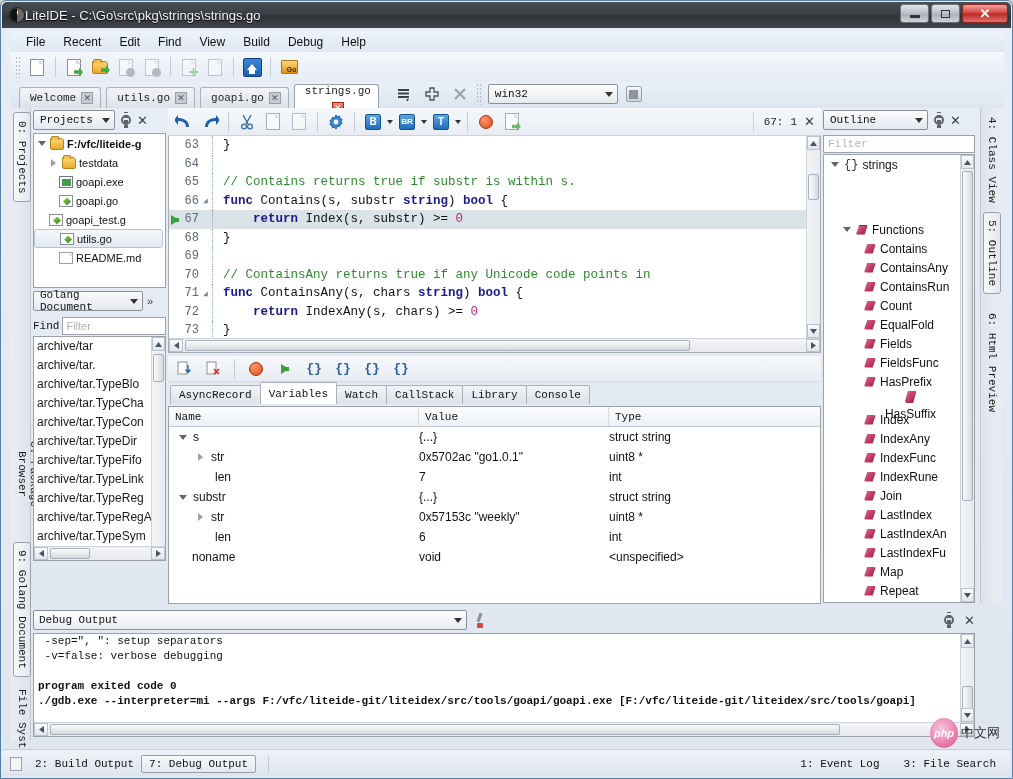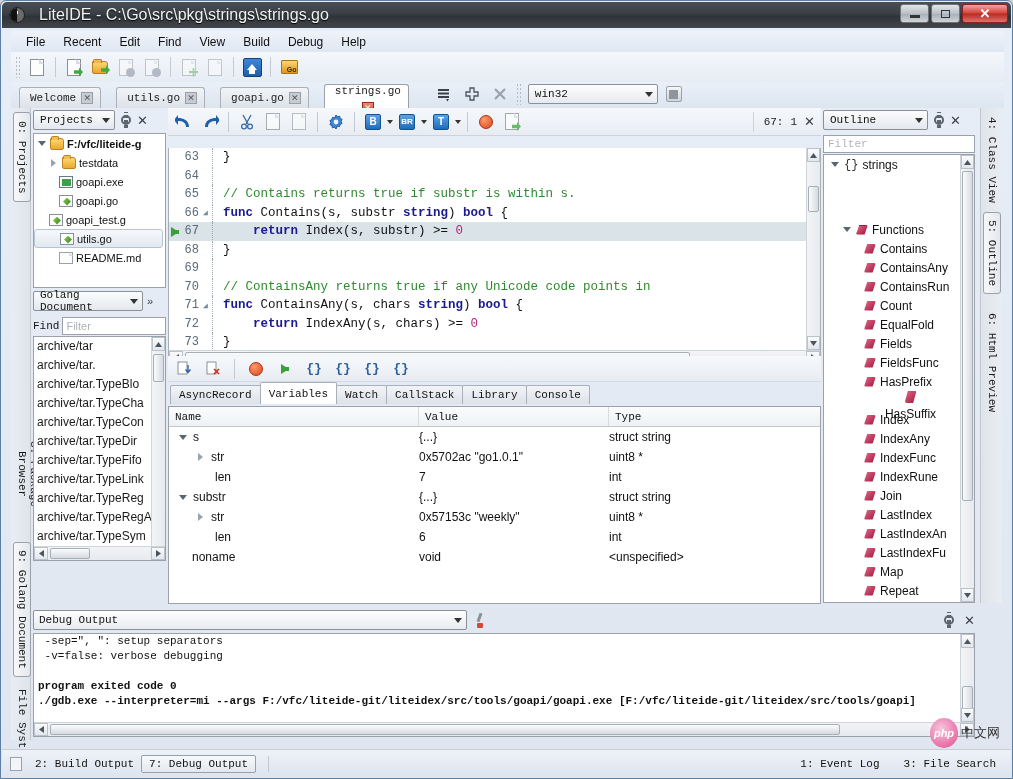--- a/index.html
+++ b/index.html
@@ -27,21 +27,21 @@
     width: 16px; height: 16px; margin-left: 7px; border-radius: 50%;
     background: radial-gradient(circle at 35% 32%, #fff 0 22%, #6a6a6a 23% 100%);
     border: 1px solid #222;
     position: relative; overflow: hidden;
   }
   .title-icon:after{
     content:""; position:absolute; left:0; top:0; width:50%; height:100%;
     background:#111; border-radius: 8px 0 0 8px;
   }
   .title-text {
-    color: #f2f2f2; font-size: 16px; margin-left: 14px;
+    color: #f2f2f2; font-size: 13px; margin-left: 0;
     text-shadow: 0 1px 1px #000;
     font-family: "Liberation Sans", sans-serif;
   }
   .winbtns { position: absolute; right: 3px; top: 2px; display: flex; gap: 2px; }
   .wbtn {
     width: 29px; height: 19px;
     background: linear-gradient(180deg,#e2e6ea 0%,#b9bfc6 50%,#a7adb5 51%,#cfd4da 100%);
     border: 1px solid #6d737a; border-radius: 3px;
     display:flex; align-items:center; justify-content:center;
     font-size: 10px; color:#20242a;
@@ -92,21 +92,21 @@
   .ic-home i{display:block;width:0;height:0;border-left:5px solid transparent;border-right:5px solid transparent;border-bottom:6px solid #fff;position:relative;}
   .ic-home i:after{content:"";position:absolute;left:-3px;top:6px;width:6px;height:4px;background:#fff;}
   .ic-gofolder{width:17px;height:14px;background:linear-gradient(180deg,#ffd772,#d9951f);
      border:1px solid #a9741a;border-radius:1px;position:relative;font-size:7px;color:#3a2c06;
      display:flex;align-items:flex-end;justify-content:flex-end;font-weight:bold;}
 
   
   .tabbar {
     position: absolute; left: 10px; top: 81px; width: 993px; height: 26px;
     background: linear-gradient(180deg,#eaf0f8,#dde5ef);
-    display: flex; align-items: flex-end; padding-left: 8px; gap: 16px;
+    display: flex; align-items: flex-end; padding-left: 8px; gap: 6px;
   }
   .etab {
     height: 21px; display:flex; align-items:center; gap:5px;
     padding: 0 7px 0 10px; margin-right:-1px;
     background: linear-gradient(180deg,#f2f4f7,#dde2e9);
     border: 1px solid #a9b0b9; border-bottom:none; border-radius: 3px 3px 0 0;
     font-family:"Liberation Mono", monospace; font-size: 11px; color:#1d1d1d;
   }
   .etab.active {
     height: 24px; background: #ffffff; border-color:#9aa1aa;
@@ -219,21 +219,21 @@
   .bbtn { width:16px;height:16px;border-radius:2px;
      background:linear-gradient(180deg,#5fa4e0,#1f6cba); border:1px solid #14538f;
      color:#fff; font-size:10px; font-weight:bold; display:flex;align-items:center;justify-content:center;}
   .minicaret{width:0;height:0;border-left:3px solid transparent;border-right:3px solid transparent;border-top:4px solid #333;}
   .redball{width:14px;height:14px;border-radius:50%;
      background:radial-gradient(circle at 35% 30%,#ff9a6e,#d9461a);border:1px solid #a5330f;}
   .linecol { margin-left:auto; display:flex; align-items:center; gap:7px;
      font-family:"Liberation Mono", monospace; font-size:11px; color:#222;
      border-left:1px solid #cdd3da; padding:0 6px 0 10px; height:20px; }
 
-  .code-area { position:absolute; left:0; top:40px; width:653px; height:217px; background:#fff;
+  .code-area { position:absolute; left:0; top:28px; width:653px; height:217px; background:#fff;
      border:1px solid #a8aeb6; border-top:none; overflow:hidden; }
   .codeline { position:relative; height:18.5px; display:flex; align-items:center;
      font-family:"Liberation Mono", monospace; font-size:12.5px; white-space:pre; }
   .codeline.cur { background:#d9e3e8; }
   .lnum { width:34px; text-align:right; padding-right:4px; color:#5a6a7a; font-size:12px; }
   .foldmk { width:9px; color:#6f8a9e; font-size:8px; }
   .dotcol { width:5px; border-left:1px dotted #9aa8b4; height:18px; }
   .ctext { padding-left:6px; }
   .c-cmt { color:#2f8a2f; }
   .c-kw  { color:#1a1a8f; font-weight:bold; }

